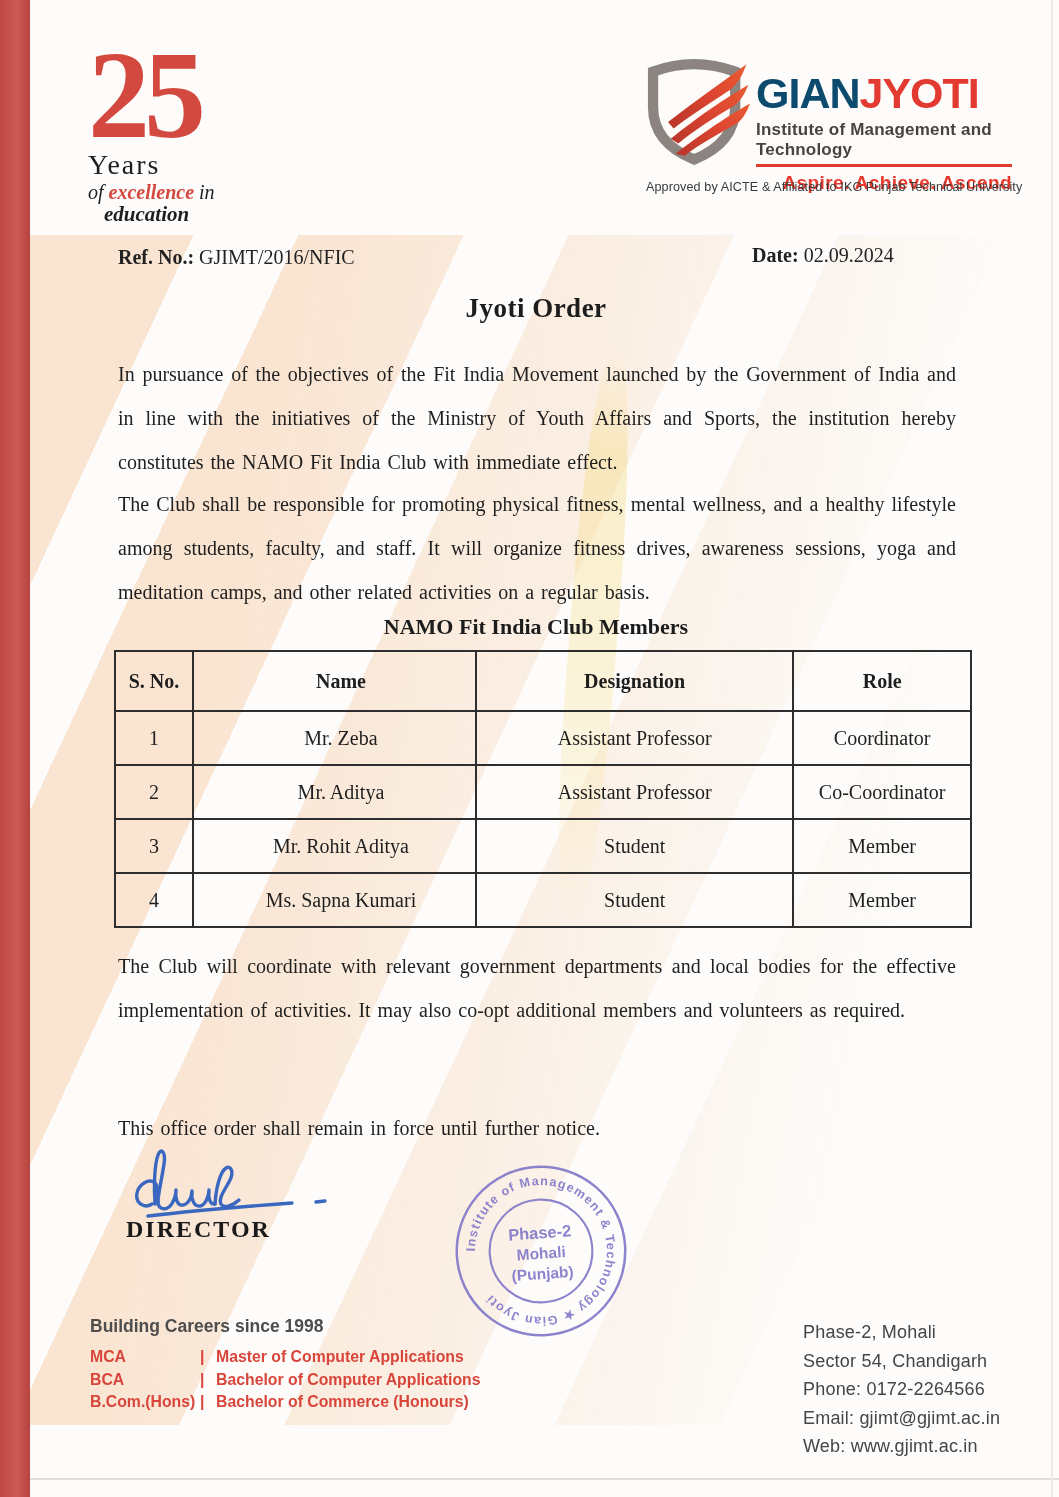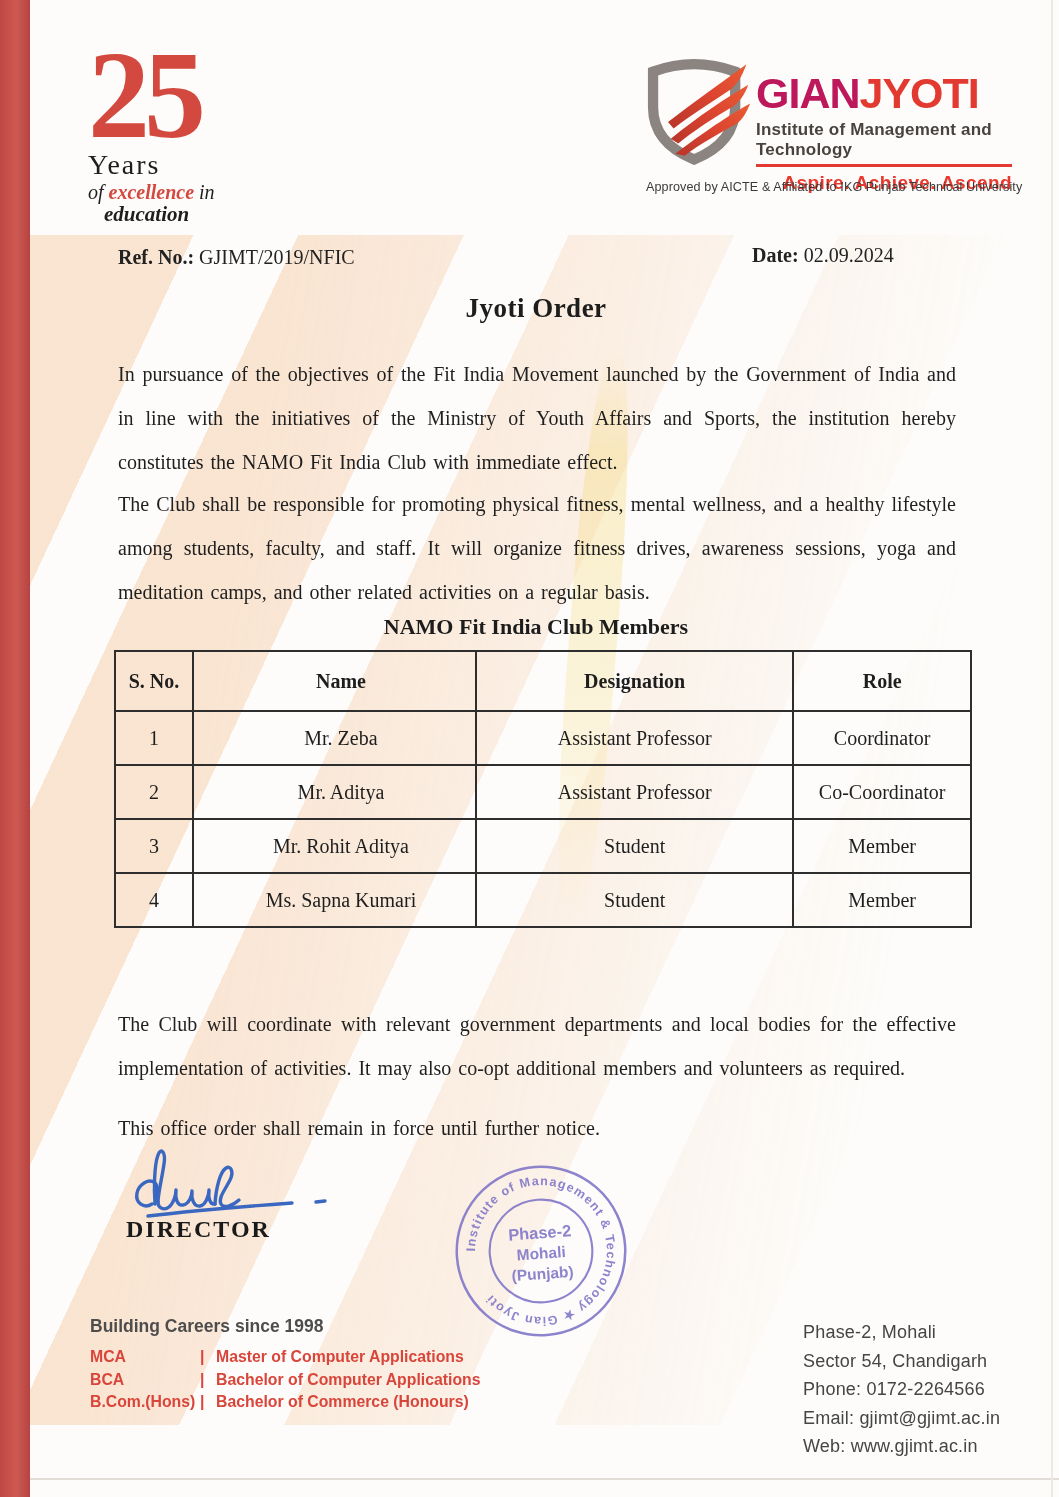--- a/index.html
+++ b/index.html
@@ -31,39 +31,39 @@
   .annv .line2{font-size:20px;font-style:italic;color:#1e1e1e;margin-top:3px;}
   .annv .line2 .em{color:#d4493f;font-weight:bold;}
   .annv .line3{font-size:21px;font-style:italic;font-weight:bold;color:#1e1e1e;margin-top:2px;padding-left:16px;}
 
   
   .brand{position:absolute;left:640px;top:50px;width:372px;}
   .brand-row{display:flex;}
   .shield{width:112px;height:118px;flex:0 0 auto;margin-right:4px;}
   .brand-text{flex:1;font-family:"Liberation Sans",sans-serif;padding-top:22px;}
   .brand-name{font-size:43px;font-weight:bold;letter-spacing:-1px;line-height:1;}
-  .brand-name .g{color:#be185d;text-align:center;}
+  .brand-name .g{color:#0c4a6e;text-align:center;}
   .brand-name .j{color:#e23a30;}
   .brand-sub{font-size:17px;font-weight:bold;color:#48433f;margin-top:5px;letter-spacing:.2px;}
   .brand-rule{height:3px;background:#e23a30;margin-top:4px;}
   .brand-tag{font-size:19px;font-weight:bold;color:#e8392e;margin-top:5px;text-align:right;letter-spacing:.4px;}
   .approval{position:absolute;left:646px;top:180px;width:380px;
     font-family:"Liberation Sans",sans-serif;font-size:12.6px;color:#3a3a3a;letter-spacing:.1px;}
 
   
   .meta-ref{position:absolute;left:118px;top:246px;font-size:20px;}
   .meta-date{position:absolute;left:752px;top:244px;font-size:20px;}
   .blabel{font-weight:bold;}
   .doc-title{position:absolute;left:118px;top:293px;width:836px;text-align:center;
     font-size:27px;font-weight:bold;letter-spacing:.5px;color:#1d1d1d;}
 
   
   .para{position:absolute;left:118px;width:838px;font-size:20px;line-height:44px;
     text-align:justify;color:#1f1f1f;word-spacing:2px;}
-  .p1{top:352px;} .p2{top:482px;} .p3{top:1002px;} .p4{top:1106px;text-align:left;}
+  .p1{top:352px;} .p2{top:482px;} .p3{top:944px;} .p4{top:1106px;text-align:left;}
 
   
   .tbl-title{position:absolute;left:118px;top:614px;width:836px;text-align:center;
     font-size:22px;font-weight:bold;color:#1c1c1c;}
   table.members{position:absolute;left:114px;top:650px;width:858px;border-collapse:collapse;}
   table.members th,table.members td{border:2px solid #2e2e2e;font-size:20px;color:#1e1e1e;
     text-align:center;vertical-align:middle;background:transparent;}
   table.members th{height:56px;font-weight:bold;}
   table.members td{height:50px;font-weight:normal;}
   td.name,th.name{text-align:left;padding-left:14px;}
@@ -127,21 +127,21 @@
         <div class="brand-sub">Institute of Management and Technology</div>
         <div class="brand-rule"></div>
         <div class="brand-tag">Aspire. Achieve. Ascend</div>
       </div>
     </div>
   </div>
   <div class="approval">Approved by AICTE &amp; Affiliated to IKG Punjab Technical University</div>
 
   <div class="meta-ref">
     <span class="blabel">Ref. No.:</span>
-    <span>GJIMT/2019/NFIC</span>
+    <span>GJIMT/2016/NFIC</span>
   </div>
   <div class="meta-date">
     <span class="blabel">Date:</span>
     <span>02.09.2024</span>
   </div>
 
   <div class="doc-title">Jyoti Order</div>
 
   <div class="para p1">In pursuance of the objectives of the Fit India Movement launched by the Government of India and in line with the initiatives of the Ministry of Youth Affairs and Sports, the institution hereby constitutes the NAMO Fit India Club with immediate effect.</div>
   <div class="para p2">The Club shall be responsible for promoting physical fitness, mental wellness, and a healthy lifestyle among students, faculty, and staff. It will organize fitness drives, awareness sessions, yoga and meditation camps, and other related activities on a regular basis.</div>

